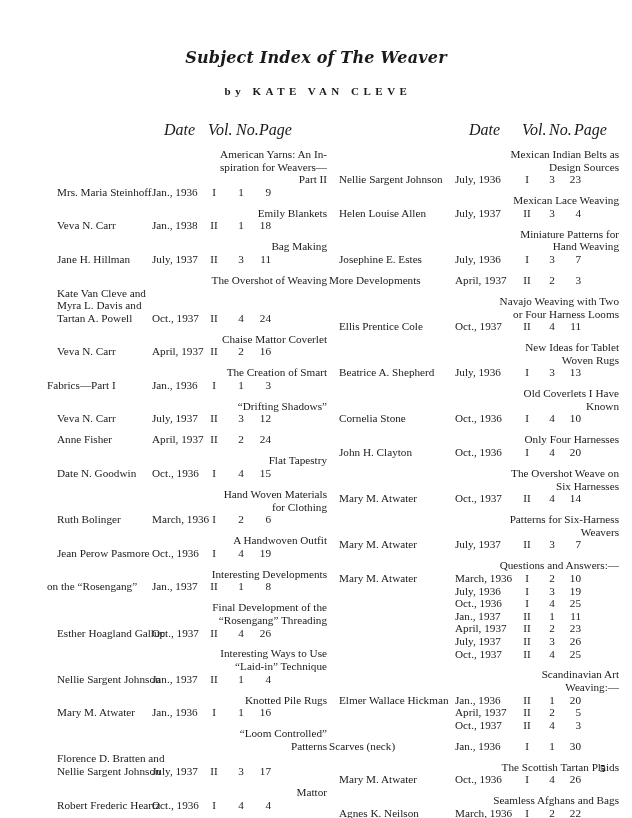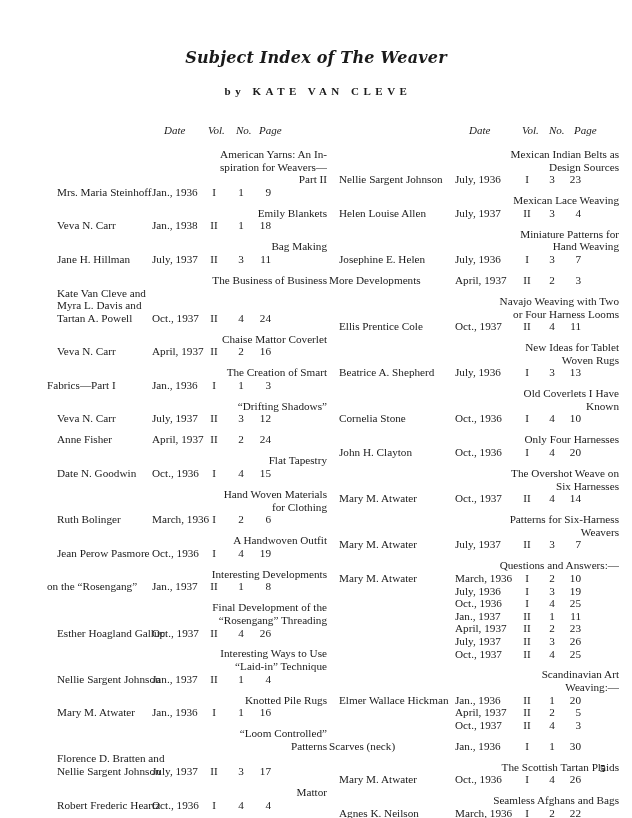--- a/index.html
+++ b/index.html
@@ -18,21 +18,21 @@
   .byline {
     position: absolute; left: 0; width: 632px; top: 85px;
     text-align: center;
     font-family: "Liberation Serif", serif;
     font-weight: bold; font-size: 11px; letter-spacing: 4.5px;
     padding-left: 2px;
   }
   .col { position: absolute; top: 124px; font-family: "Liberation Serif", serif; font-size: 11.2px; line-height: 12.6px; }
   .col.left  { left: 47px;  width: 280px; }
   .col.right { left: 329px; width: 290px; }
-  .hdr { position: relative; height: 24px; font-style: italic; font-size: 11px; }
+  .hdr { position: relative; height: 24px; font-style: italic; font-size: 16px; }
   .hdr span { position: absolute; top: 0; }
   .entry { position: relative; margin-bottom: 8.4px; }
   .subject { white-space: pre-line; text-align: right; }
   .row { position: relative; height: 12.6px; }
   .author { padding-left: 10px; white-space: nowrap; }
   .c-date, .c-vol, .c-no, .c-page { position: absolute; top: 0; white-space: nowrap; }
   .c-vol, .c-no, .c-page { text-align: center; width: 24px; }
   .c-page { text-align: right; width: 18px; }
 
   
@@ -79,21 +79,21 @@
       </div>
       <div class="entry">
         <div class="subject">Emily Blankets</div>
         <div class="row"><span class="author">Veva N. Carr</span><span class="c-date">Jan., 1938</span><span class="c-vol">II</span><span class="c-no">1</span><span class="c-page">18</span></div>
       </div>
       <div class="entry">
         <div class="subject">Bag Making</div>
         <div class="row"><span class="author">Jane H. Hillman</span><span class="c-date">July, 1937</span><span class="c-vol">II</span><span class="c-no">3</span><span class="c-page">11</span></div>
       </div>
       <div class="entry">
-        <div class="subject">The Business of Business</div>
+        <div class="subject">The Overshot of Weaving</div>
         <div class="row"><span class="author">Kate Van Cleve and</span></div>
         <div class="row"><span class="author">Myra L. Davis and</span></div>
         <div class="row"><span class="author">Tartan A. Powell</span><span class="c-date">Oct., 1937</span><span class="c-vol">II</span><span class="c-no">4</span><span class="c-page">24</span></div>
       </div>
       <div class="entry">
         <div class="subject">Chaise Mattor Coverlet</div>
         <div class="row"><span class="author">Veva N. Carr</span><span class="c-date">April, 1937</span><span class="c-vol">II</span><span class="c-no">2</span><span class="c-page">16</span></div>
       </div>
       <div class="entry">
         <div class="subject">The Creation of Smart</div>
@@ -163,21 +163,21 @@
 Design Sources</div>
         <div class="row"><span class="author">Nellie Sargent Johnson</span><span class="c-date">July, 1936</span><span class="c-vol">I</span><span class="c-no">3</span><span class="c-page">23</span></div>
       </div>
       <div class="entry">
         <div class="subject">Mexican Lace Weaving</div>
         <div class="row"><span class="author">Helen Louise Allen</span><span class="c-date">July, 1937</span><span class="c-vol">II</span><span class="c-no">3</span><span class="c-page">4</span></div>
       </div>
       <div class="entry">
         <div class="subject">Miniature Patterns for
 Hand Weaving</div>
-        <div class="row"><span class="author">Josephine E. Helen</span><span class="c-date">July, 1936</span><span class="c-vol">I</span><span class="c-no">3</span><span class="c-page">7</span></div>
+        <div class="row"><span class="author">Josephine E. Estes</span><span class="c-date">July, 1936</span><span class="c-vol">I</span><span class="c-no">3</span><span class="c-page">7</span></div>
       </div>
       <div class="entry">
         <div class="row"><span>More Developments</span><span class="c-date">April, 1937</span><span class="c-vol">II</span><span class="c-no">2</span><span class="c-page">3</span></div>
       </div>
       <div class="entry">
         <div class="subject">Navajo Weaving with Two
 or Four Harness Looms</div>
         <div class="row"><span class="author">Ellis Prentice Cole</span><span class="c-date">Oct., 1937</span><span class="c-vol">II</span><span class="c-no">4</span><span class="c-page">11</span></div>
       </div>
       <div class="entry">

